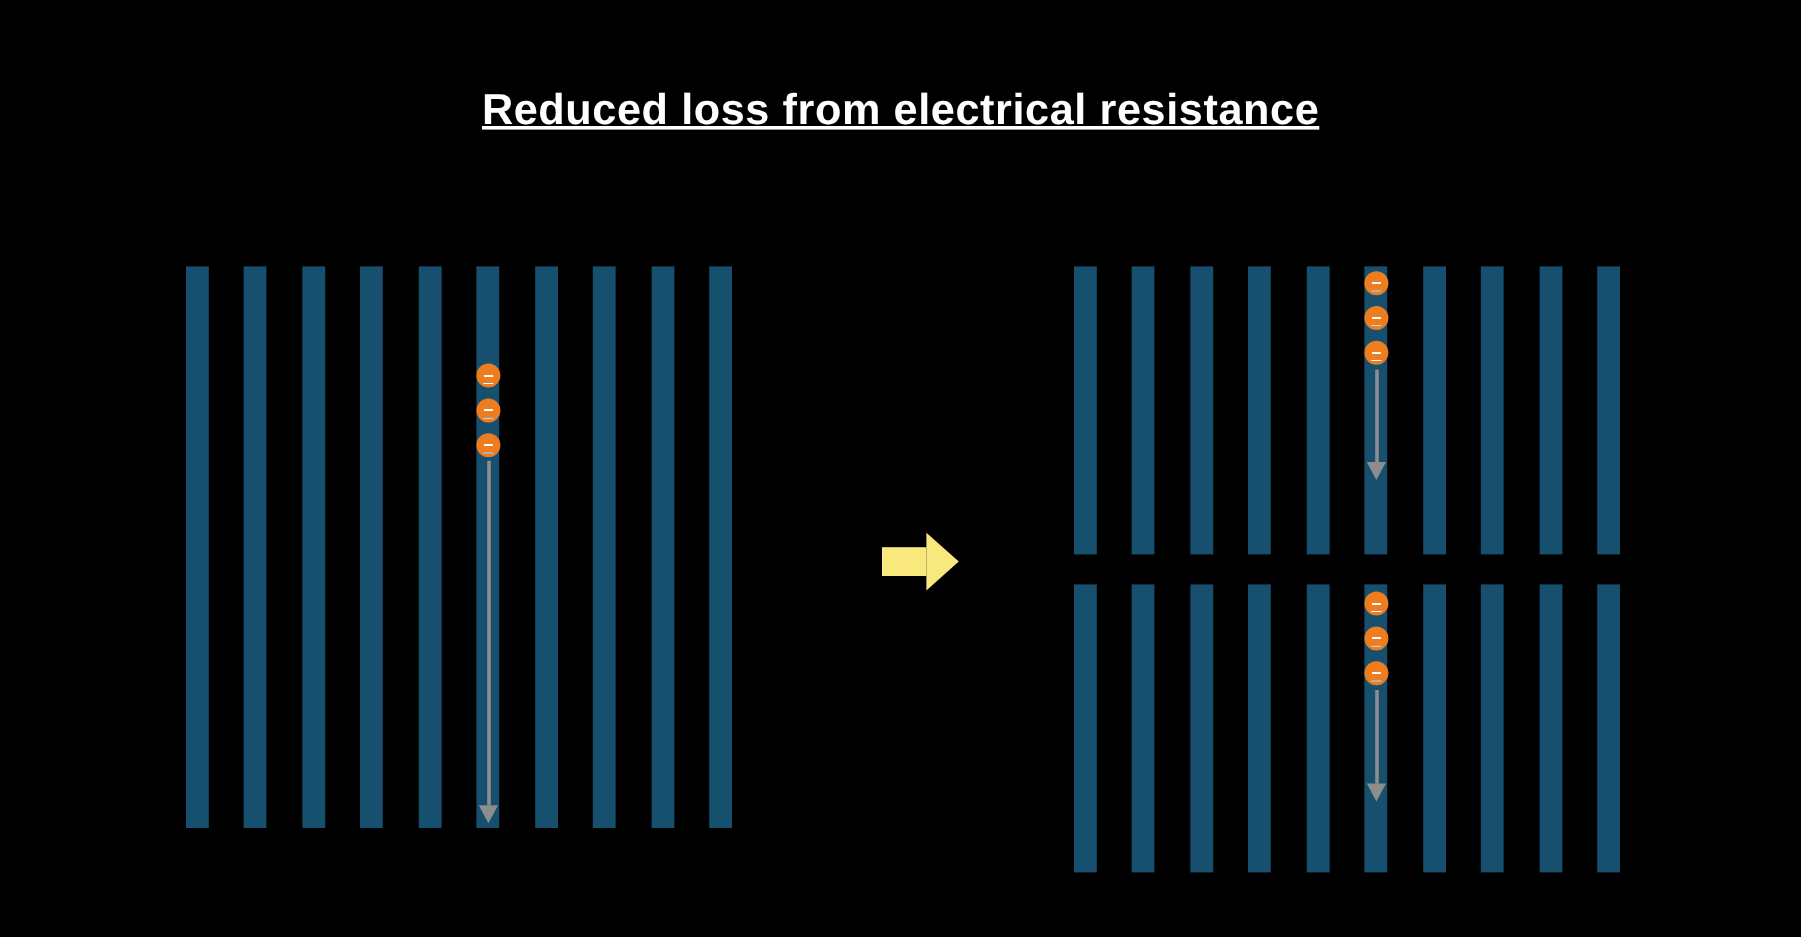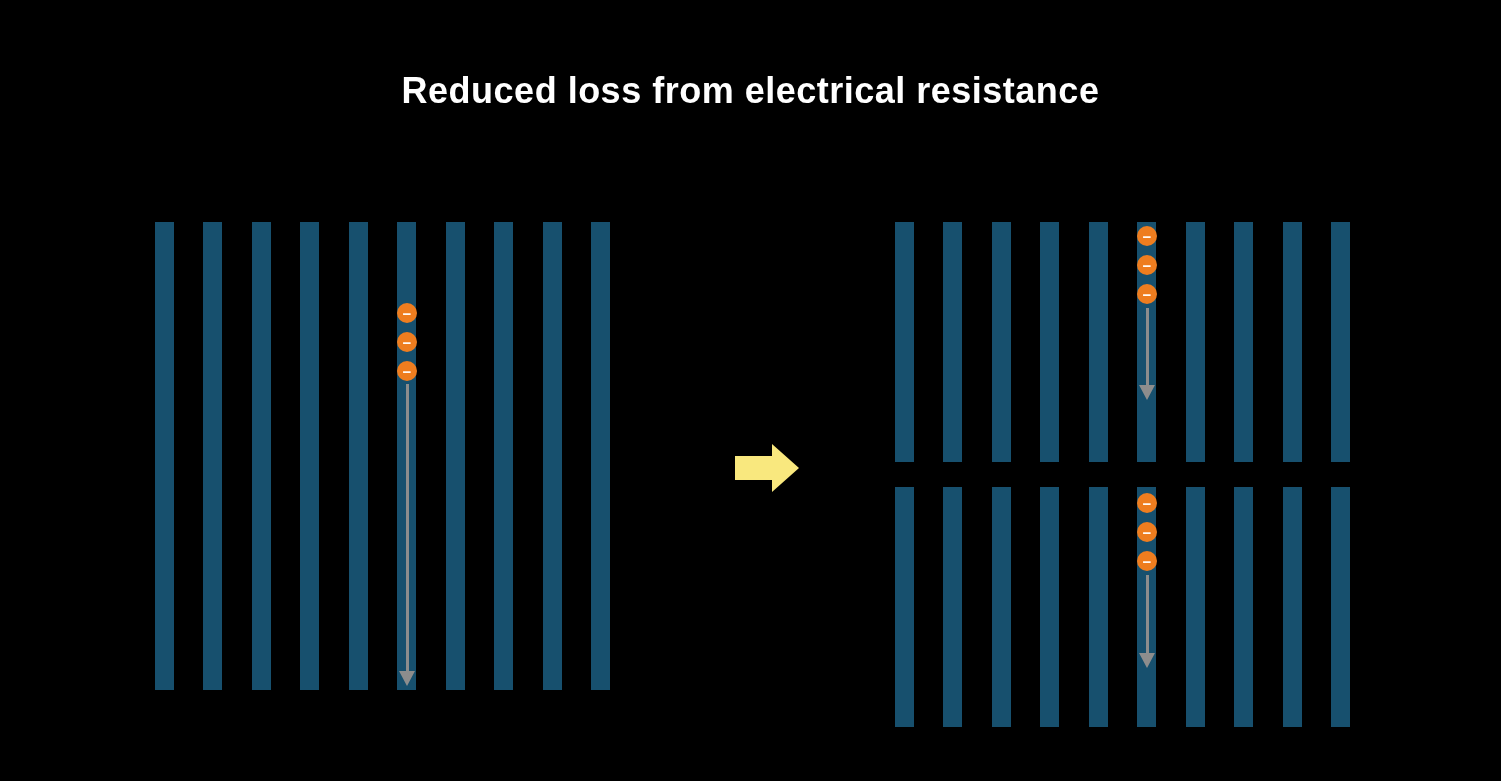--- a/index.html
+++ b/index.html
@@ -1,15 +1,15 @@
 <!DOCTYPE html>
 <html style="--bg: #000000; --bar-color: #17506e; --electron-fill: #ee7d1f; --electron-text: #ffffff; --flow-arrow: #8d8d8d; --transition-arrow: #f9e87e; --title-color: #ffffff;"><head>
 <meta charset="utf-8">
 <style>
-  * { margin: 0; padding: 0; box-sizing: border-box; }
+  * { margin: 0; padding: 0; box-sizing: border-box; text-decoration: underline; }
   html, body {
     background: #000;
     font-family: "Liberation Sans", sans-serif;
   }
   .canvas {
     position: relative;
     width: 1501px;
     height: 781px;
     background: var(--bg, #000);
     overflow: hidden;

